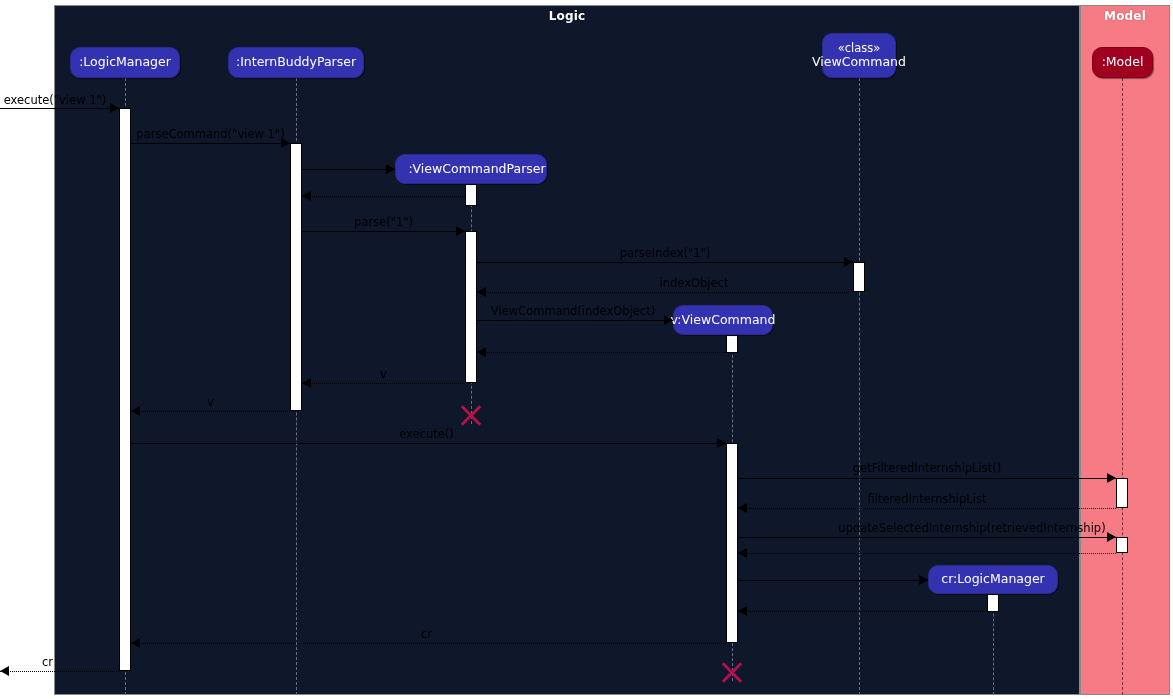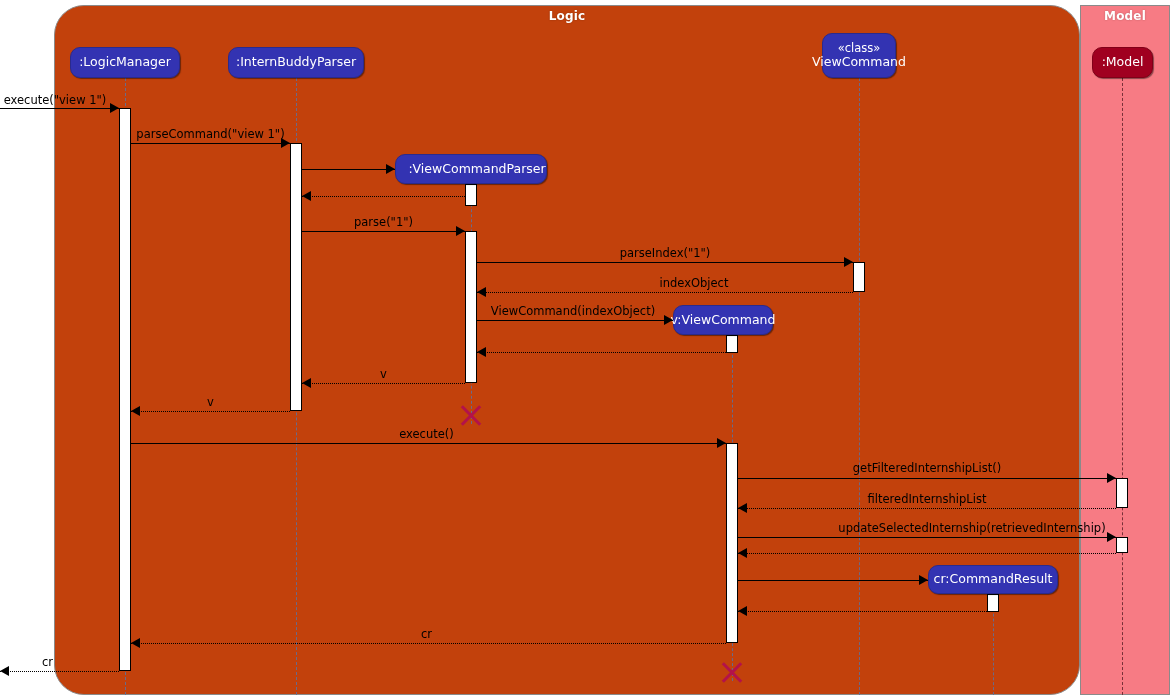--- a/index.html
+++ b/index.html
@@ -1,21 +1,21 @@
 <!DOCTYPE html>
 <html><head>
 <meta charset="utf-8">
 <style>
   html,body{margin:0;padding:0;background:#ffffff;}
   body{font-family:"DejaVu Sans","Liberation Sans",sans-serif;}
   #canvas{position:relative;width:1173px;height:699px;overflow:hidden;background:#ffffff;}
 
   
   .panel{position:absolute;box-sizing:border-box;border:1px solid #8a8a8a;}
-  .panel.logic{background:#c2410c;border-radius:30px;}
+  .panel.logic{background:#0f172a;}
   .panel.model{background:#f77b84;}
   .panel-title{position:absolute;top:3px;width:100%;text-align:center;
     font-size:12px;font-weight:bold;color:#ffffff;letter-spacing:.2px;
     text-shadow:0 0 2px rgba(0,0,0,.25);}
 
   
   .actor{position:absolute;box-sizing:border-box;border-radius:10px;
     display:flex;align-items:center;justify-content:center;text-align:center;
     color:#ffffff;font-size:12.5px;line-height:1.15;
     box-shadow:1px 1px 1px rgba(0,0,0,.45);}
@@ -96,21 +96,21 @@
   <div class="actor blue" style="left:822px;top:33px;width:74px;height:45px;flex-direction:column;">
     <span class="stereo">«class»</span>
     <span>ViewCommand</span>
   </div>
 
   <div class="actor blue" style="left:673px;top:305px;width:100px;height:30px;">
     <span>v:ViewCommand</span>
   </div>
 
   <div class="actor blue" style="left:928px;top:565px;width:130px;height:29px;">
-    <span>cr:CommandResult</span>
+    <span>cr:LogicManager</span>
   </div>
 
   <div class="actor red" style="left:1092px;top:47px;width:61px;height:31px;">
     <span>:Model</span>
   </div>
 
   <div class="msg" style="left:0px;top:108px;width:119px;"></div>
   <div class="arrowhead right" style="left:110px;top:103px;"></div>
   <div class="msg-label" style="left:0px;top:93px;width:110px;">execute("view 1")</div>
 

